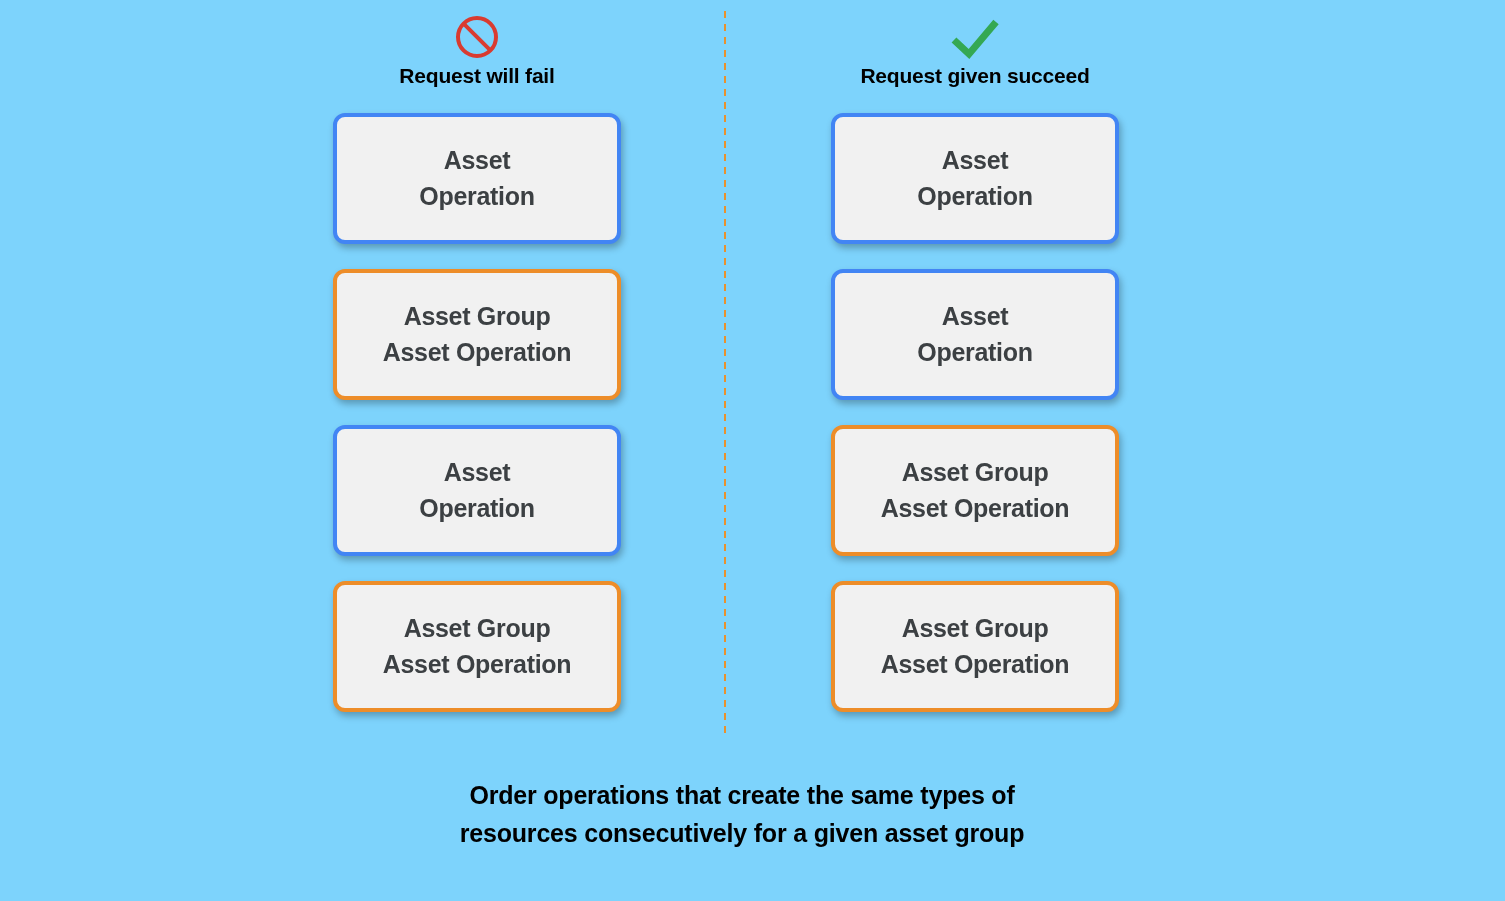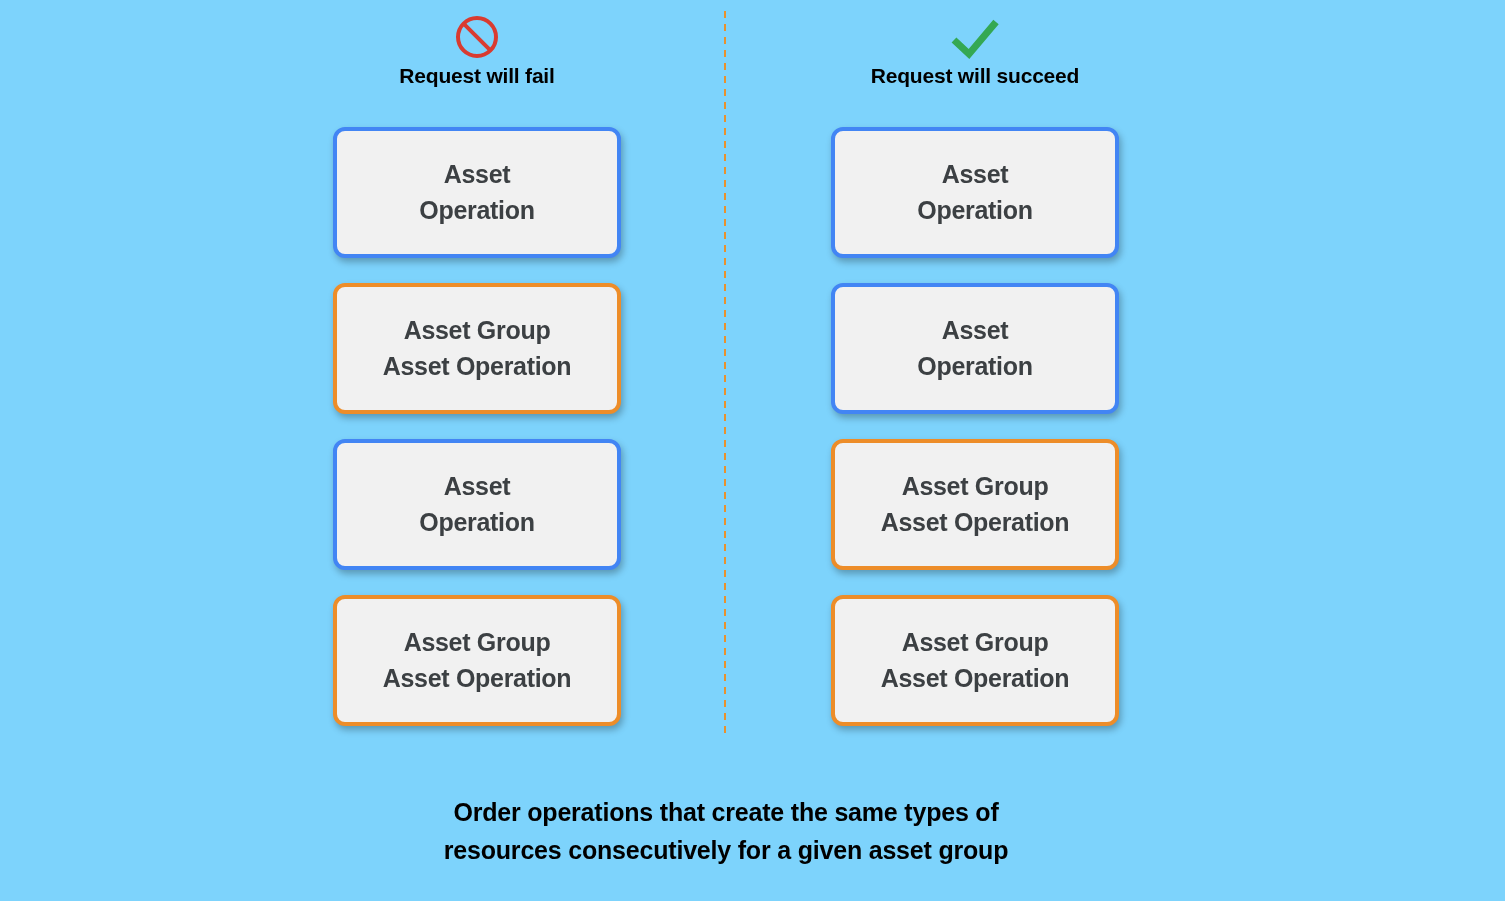--- a/index.html
+++ b/index.html
@@ -69,21 +69,20 @@
     line-height: 1.1;
     white-space: nowrap;
   }
 
   
   .box-list {
     position: absolute;
     top: 113px;
     left: 0;
     width: 288px;
-    margin-top: 14px;
   }
 
   .box {
     position: relative;
     box-sizing: border-box;
     width: 288px;
     height: 131px;
     margin-bottom: 25px;
     border-radius: 12px;
     border: 4px solid #4285f4;
@@ -105,29 +104,30 @@
     line-height: 1.42;
     letter-spacing: -0.3px;
     white-space: pre-line;
     padding: 0 6px;
   }
 
   
   .caption {
     position: absolute;
     left: 0;
-    top: 794px;
+    top: 777px;
     width: 1452px;
     text-align: center;
     font-size: 25px;
     font-weight: bold;
     color: #000000;
     line-height: 1.5;
     letter-spacing: -0.2px;
     white-space: pre-line;
+    padding-left: 16px;
   }
 </style>
 </head>
 <body>
 
 <div id="stage">
 
   <div class="divider"></div>
 
   <div class="column left">
@@ -163,21 +163,21 @@
   </div>
 
   <div class="column right">
 
     <div class="col-header">
       <div class="status-icon">
         <svg width="56" height="48" viewBox="0 0 56 48" aria-hidden="true">
           <polyline points="7,27 22,41 49,9" fill="none" stroke="#34a853" stroke-width="7" stroke-linecap="butt" stroke-linejoin="miter"></polyline>
         </svg>
       </div>
-      <div class="col-title">Request will succeed</div>
+      <div class="col-title">Request given succeed</div>
     </div>
 
     <div class="box-list">
       <div class="box blue">
         <span class="box-label">Asset
 Operation</span>
       </div>
       <div class="box blue">
         <span class="box-label">Asset
 Operation</span>

